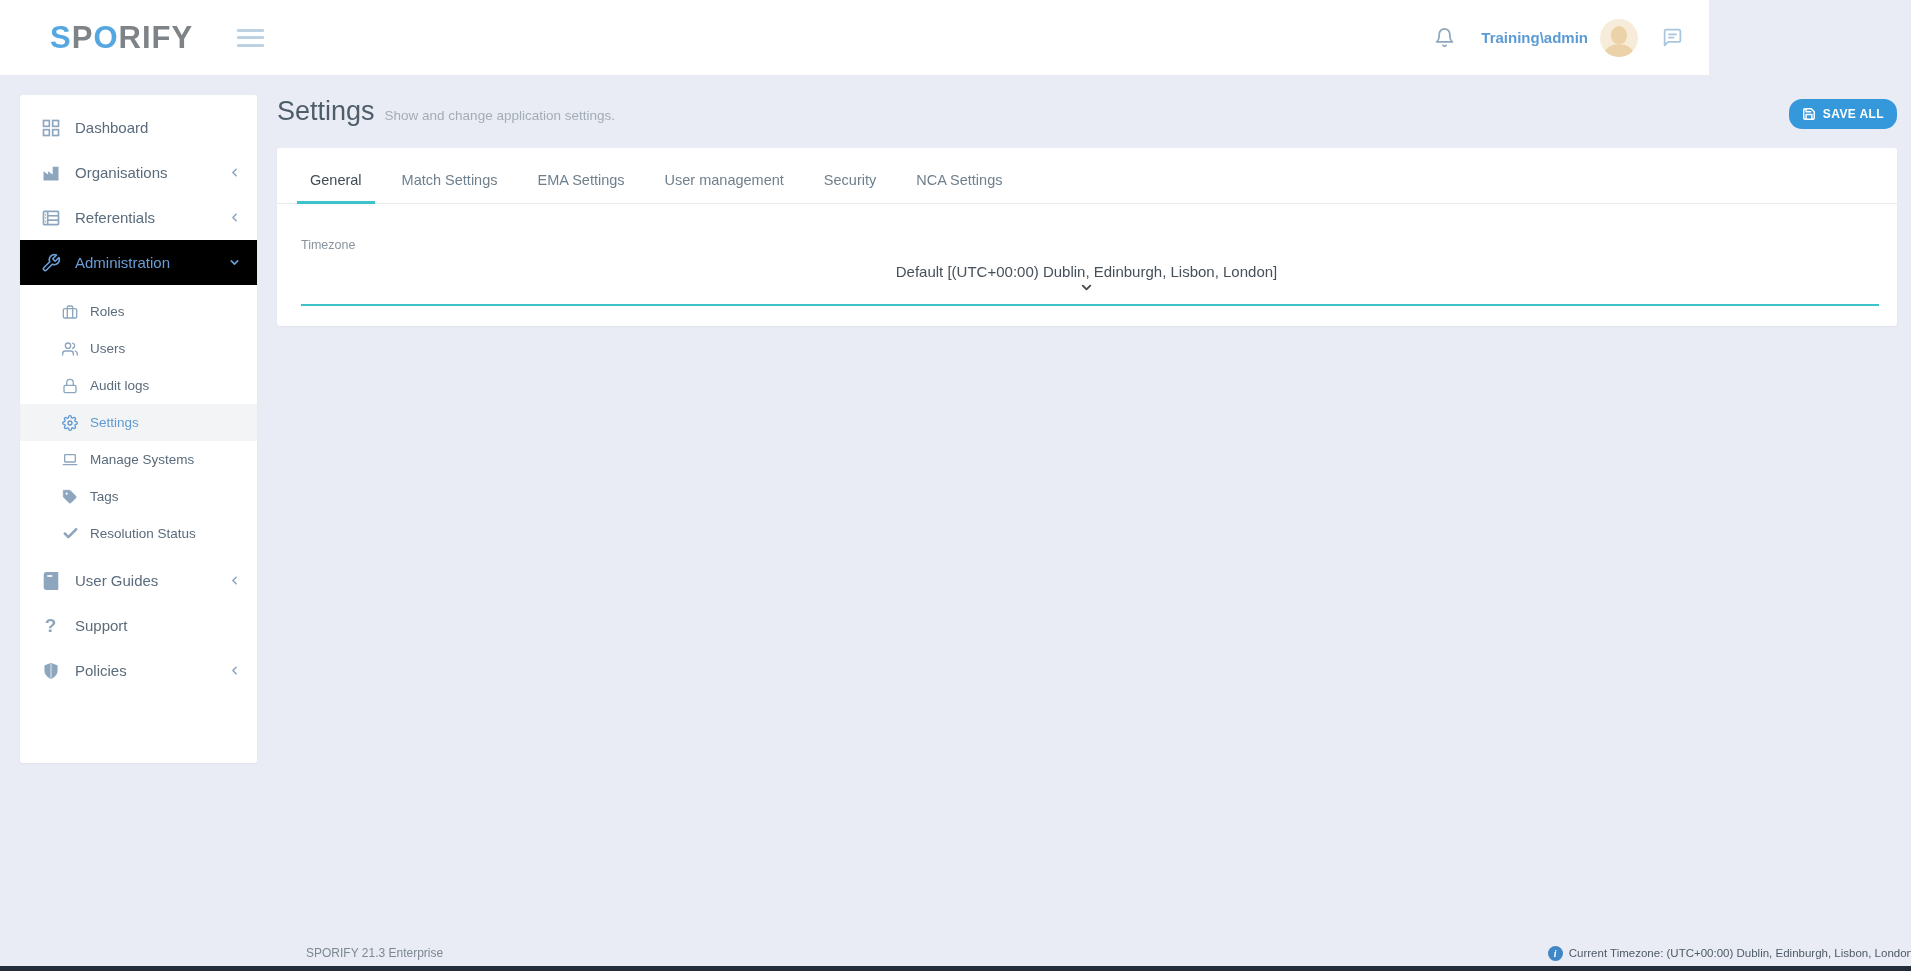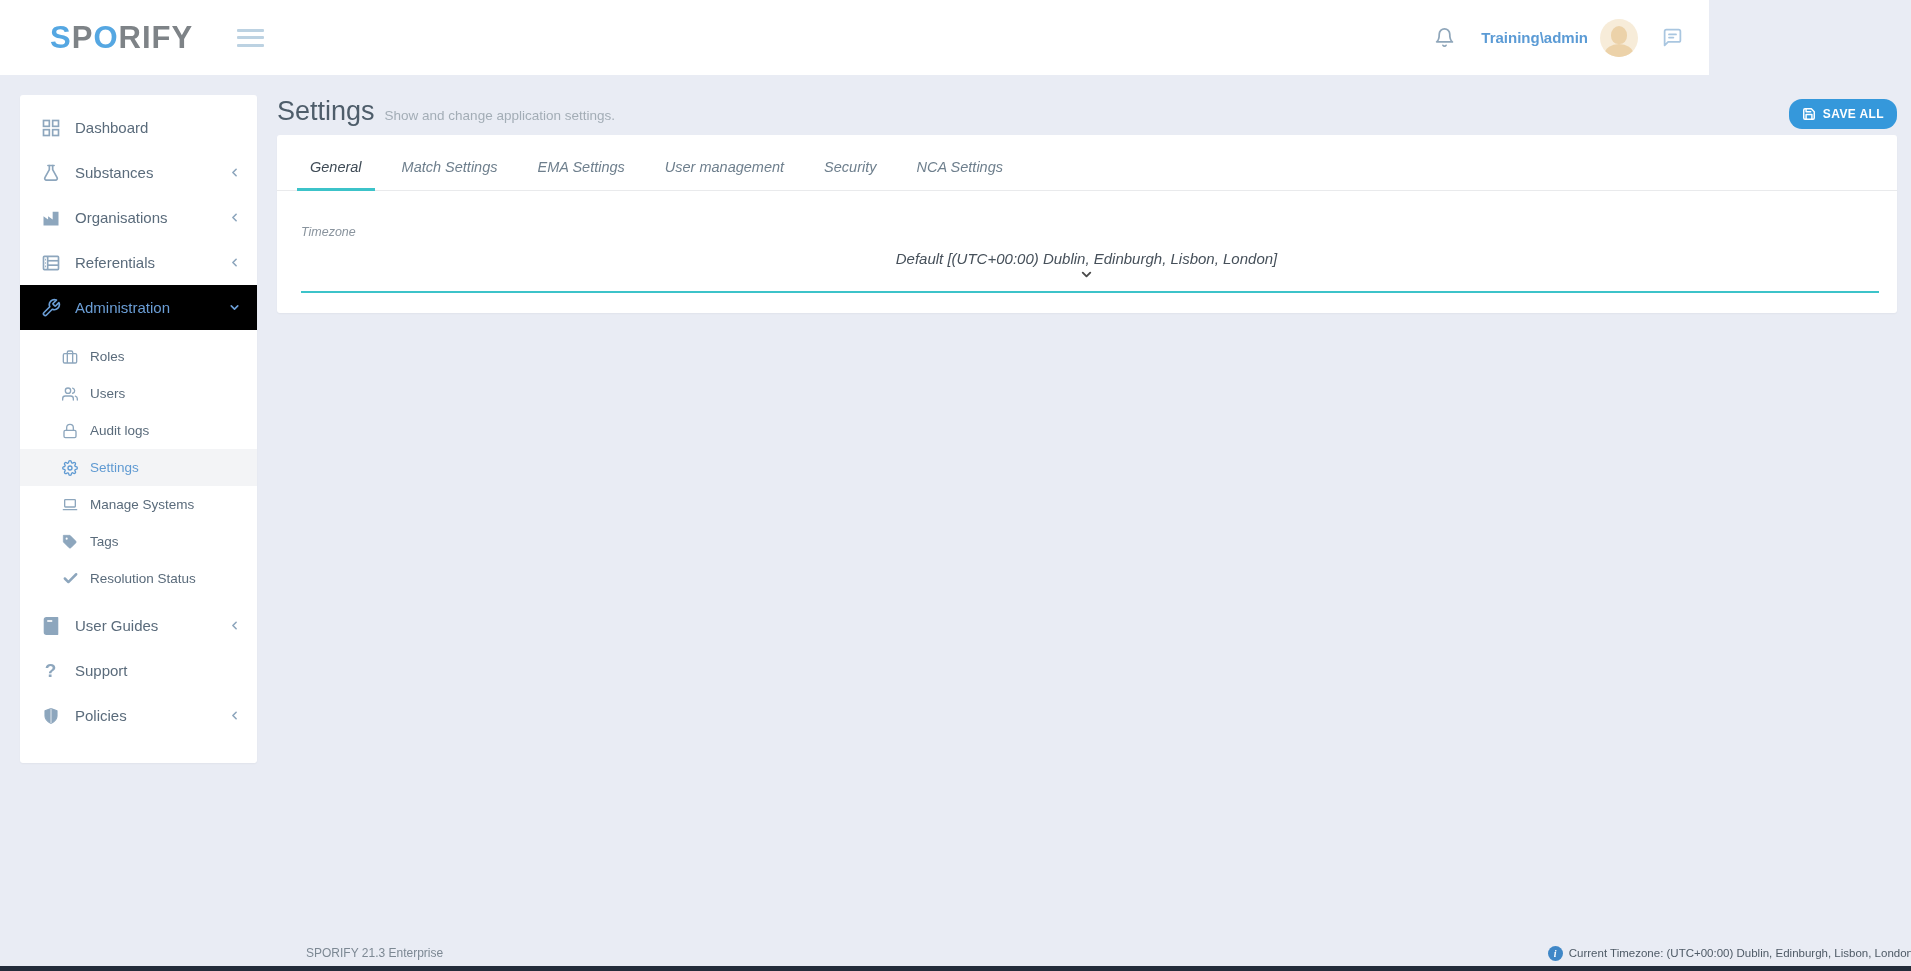--- a/index.html
+++ b/index.html
@@ -36,21 +36,21 @@
   .bottomnav { margin-top:6px; }
   .qmark { font-size:19px; font-weight:800; color:#8da6bd; line-height:1; }
 
   
   .page-header { position:absolute; left:277px; top:96px; display:flex; align-items:baseline; gap:10px; }
   .page-title { font-size:27px; color:#4e5d6a; font-weight:400; }
   .page-subtitle { font-size:13.5px; color:#a3adb6; }
   .save-btn { position:absolute; right:14px; top:99px; height:30px; background:#3598db; border:none; border-radius:13px; color:#ffffff; font-family:"Liberation Sans",sans-serif; font-size:12px; font-weight:700; letter-spacing:.4px; display:flex; align-items:center; gap:7px; padding:0 13px; cursor:pointer; }
 
   
-  .card { position:absolute; left:277px; top:135px; width:1620px; height:178px; background:#ffffff; border-radius:3px; box-shadow:0 1px 2px rgba(0,0,0,.04);font-style:italic; }
+  .card { position:absolute; left:277px; top:148px; width:1620px; height:178px; background:#ffffff; border-radius:3px; box-shadow:0 1px 2px rgba(0,0,0,.04); }
   .tabs { display:flex; gap:14px; padding:18px 20px 0 20px; border-bottom:1px solid #e9eaec; }
   .tab { padding:6px 13px 13px 13px; font-size:14.5px; color:#6e7f8d; cursor:pointer; border-bottom:3px solid transparent; margin-bottom:-1px; }
   .tab.active { color:#3f4b56; border-bottom-color:#3cc3c9; }
   .field { margin:34px 18px 0 24px; }
   .field-label { font-size:12.5px; color:#8a949e; }
   .select { margin-top:7px; display:flex; align-items:center; justify-content:space-between; padding:4px 10px 9px 3px; border-bottom:2px solid #3cc3c9; font-size:15px; color:#46505a; cursor:pointer;flex-direction:column; }
   .select .sel-chev { color:#4a4a4a; display:flex; }
 
   
   .footer { position:absolute; left:16px; bottom:5px; width:1911px; height:26px; display:flex; align-items:center; justify-content:space-between; padding:0 14px 0 290px; }
@@ -100,34 +100,20 @@
       <svg width="20" height="20" viewBox="0 0 24 24" fill="none" stroke="currentColor" stroke-width="2">
           <rect x="3" y="3" width="7" height="7"></rect>
           <rect x="14" y="3" width="7" height="7"></rect>
           <rect x="3" y="14" width="7" height="7"></rect>
           <rect x="14" y="14" width="7" height="7"></rect>
         </svg>
     </span>
     <span>Dashboard</span>
   </div>
 
-  <div class="nav-item">
-    <span class="nico">
-      <svg width="20" height="20" viewBox="0 0 24 24" fill="none" stroke="currentColor" stroke-width="2" stroke-linecap="round" stroke-linejoin="round">
-          <path d="M10 3v5L4.7 17.5A2 2 0 0 0 6.5 20.5h11a2 2 0 0 0 1.8-3L14 8V3"></path>
-          <path d="M8.3 3h7.4"></path>
-        </svg>
-    </span>
-    <span>Substances</span>
-    <span class="chev">
-      <svg width="13" height="13" viewBox="0 0 24 24" fill="none" stroke="currentColor" stroke-width="3" stroke-linecap="round" stroke-linejoin="round">
-          <polyline points="15 18 9 12 15 6"></polyline>
-        </svg>
-    </span>
-  </div>
 
   <div class="nav-item">
     <span class="nico">
       <svg width="20" height="20" viewBox="0 0 24 24" fill="currentColor">
           <path d="M3 21V10l5.5 3.8V10l5.5 3.8V4.5h7V21H3z"></path>
         </svg>
     </span>
     <span>Organisations</span>
     <span class="chev">
       <svg width="13" height="13" viewBox="0 0 24 24" fill="none" stroke="currentColor" stroke-width="3" stroke-linecap="round" stroke-linejoin="round">

